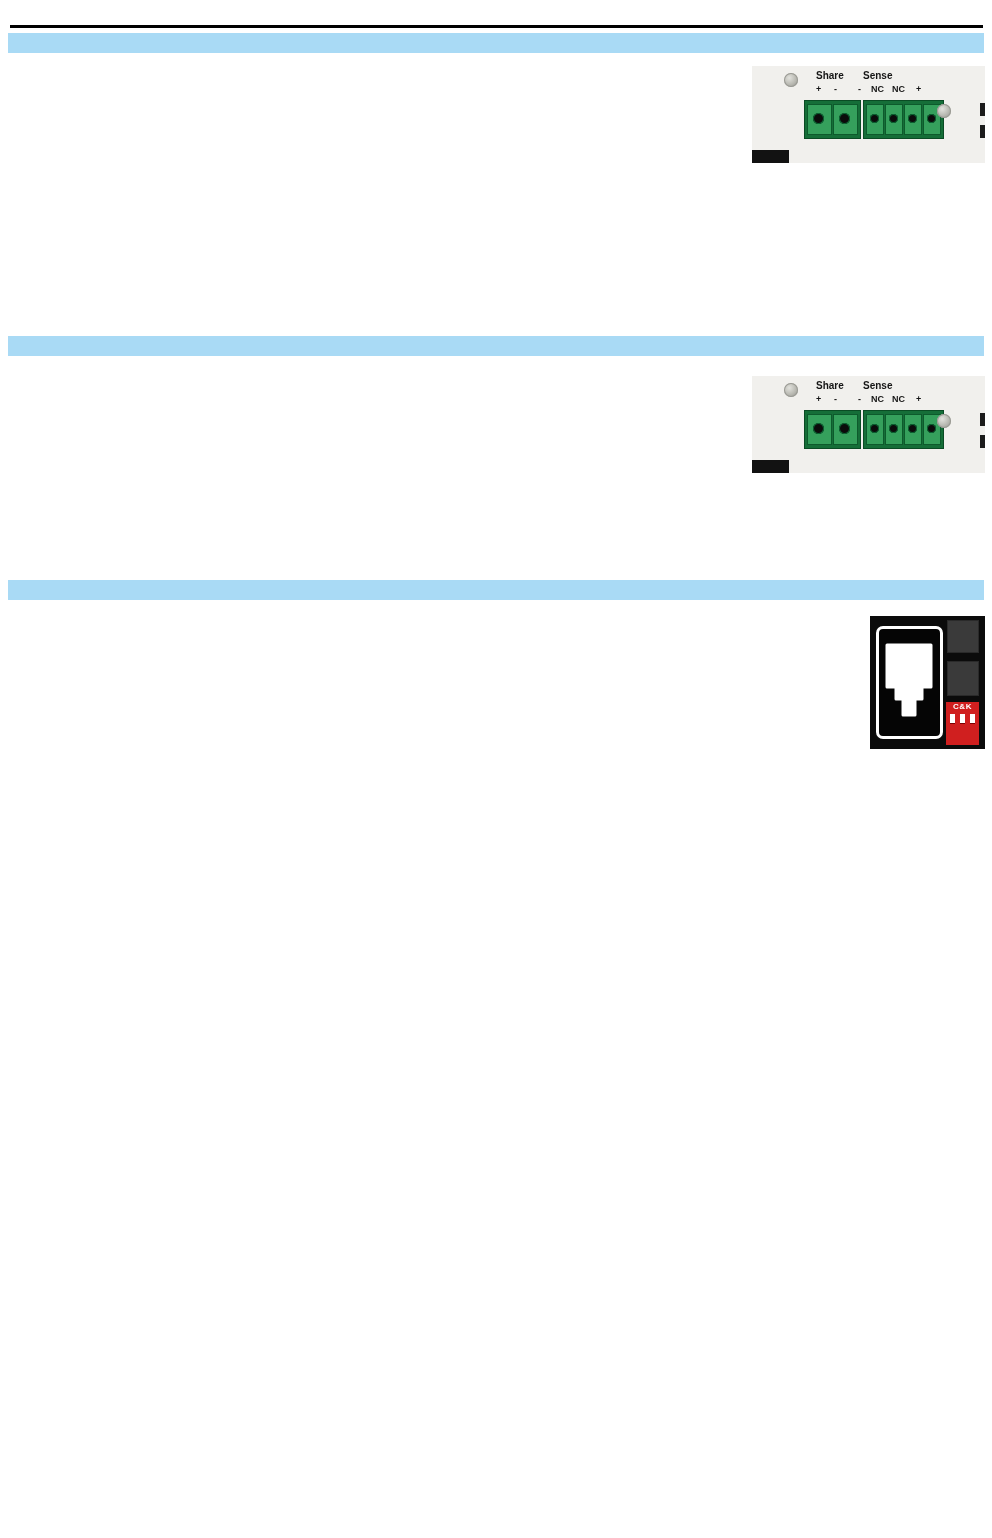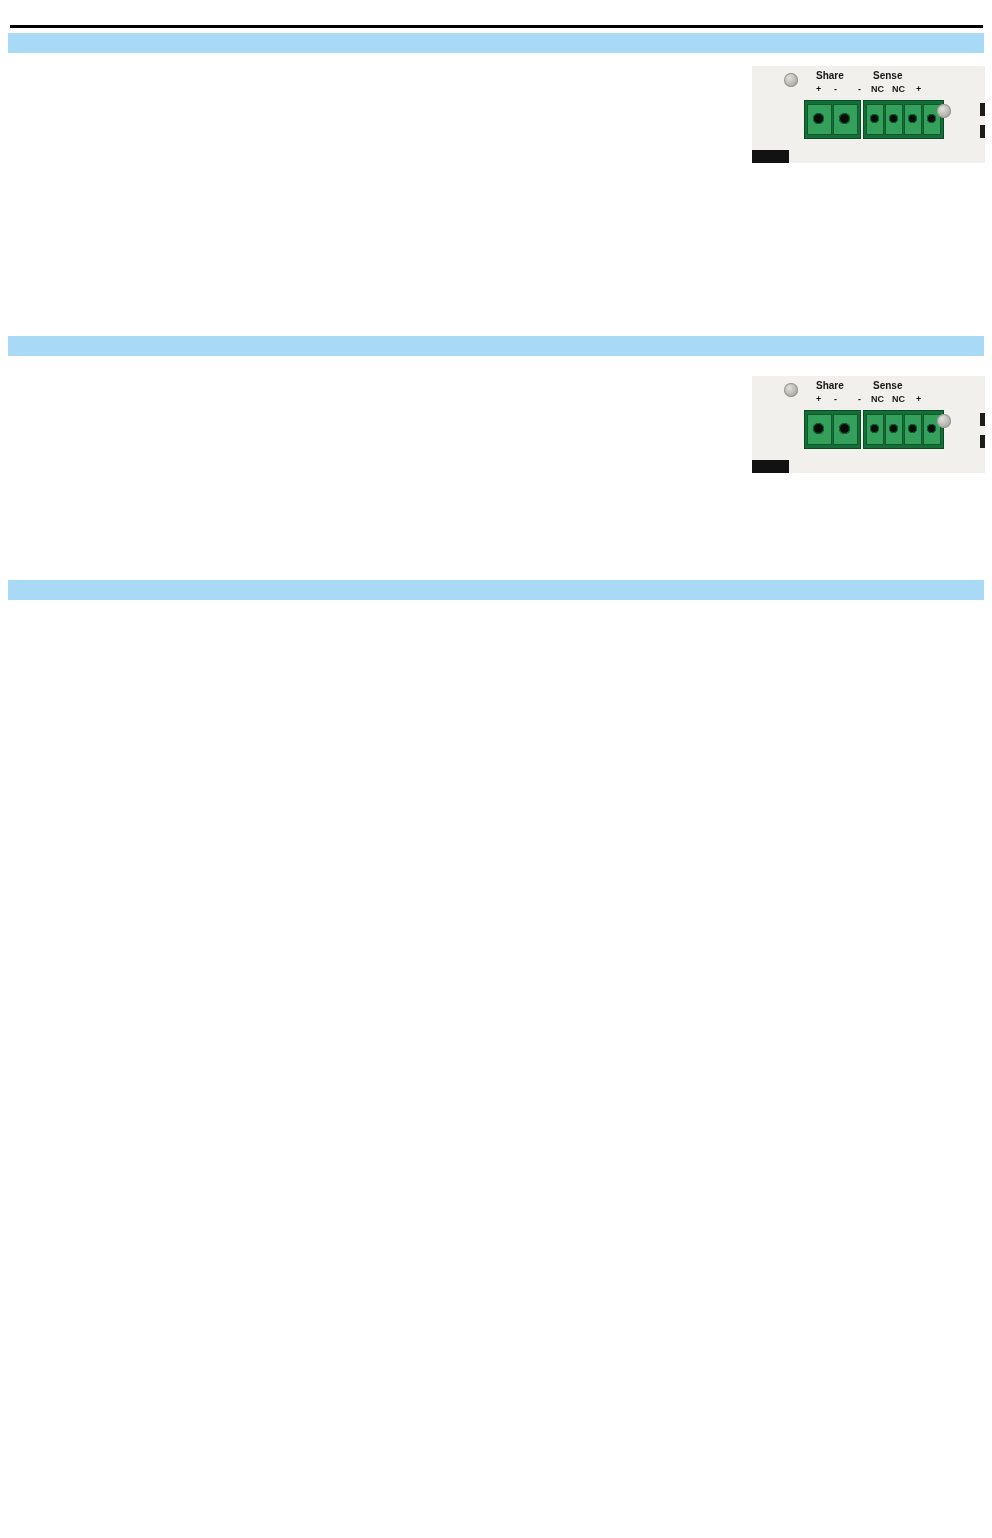--- a/index.html
+++ b/index.html
@@ -62,21 +62,21 @@
   .screw-right { left: 185px; top: 38px; }
   .tlabel {
     position: absolute;
     top: 4px;
     font-size: 10px;
     font-weight: bold;
     color: #151515;
     white-space: nowrap;
   }
   .tlabel-share { left: 64px; }
-  .tlabel-sense { left: 121px; }
+  .tlabel-sense { left: 111px; }
   .pin {
     position: absolute;
     top: 18px;
     font-size: 9px;
     font-weight: bold;
     color: #151515;
     white-space: nowrap;
   }
   .pin-1 { left: 64px; }
   .pin-2 { left: 82px; }
@@ -288,16 +288,33 @@
       </div>
     </div>
     <div class="screw screw-right"></div>
     <div class="edge-tab"></div>
     <div class="edge-mark edge-mark-1"></div>
     <div class="edge-mark edge-mark-2"></div>
   </div>
 
   <div class="band band-3"></div>
 
+  <div class="pfig">
+    <div class="rj45">
+      <svg viewBox="0 0 61 107" aria-hidden="true">
+        <path d="M8,16 h44 v42 h-9 v12 h-7 v16 h-12 v-16 h-7 v-12 h-9 z" fill="#ffffff" stroke="#ffffff" stroke-width="3" stroke-linejoin="round"></path>
+      </svg>
+    </div>
+    <div class="pbtn pbtn-1"></div>
+    <div class="pbtn pbtn-2"></div>
+    <div class="dip">
+      <div class="dip-label">C&amp;K</div>
+      <div class="dip-row">
+        <span class="nub"></span>
+        <span class="nub"></span>
+        <span class="nub"></span>
+      </div>
+    </div>
+  </div>
 
   <div class="rule rule-bottom"></div>
 
 </div>
 
 </body></html>

